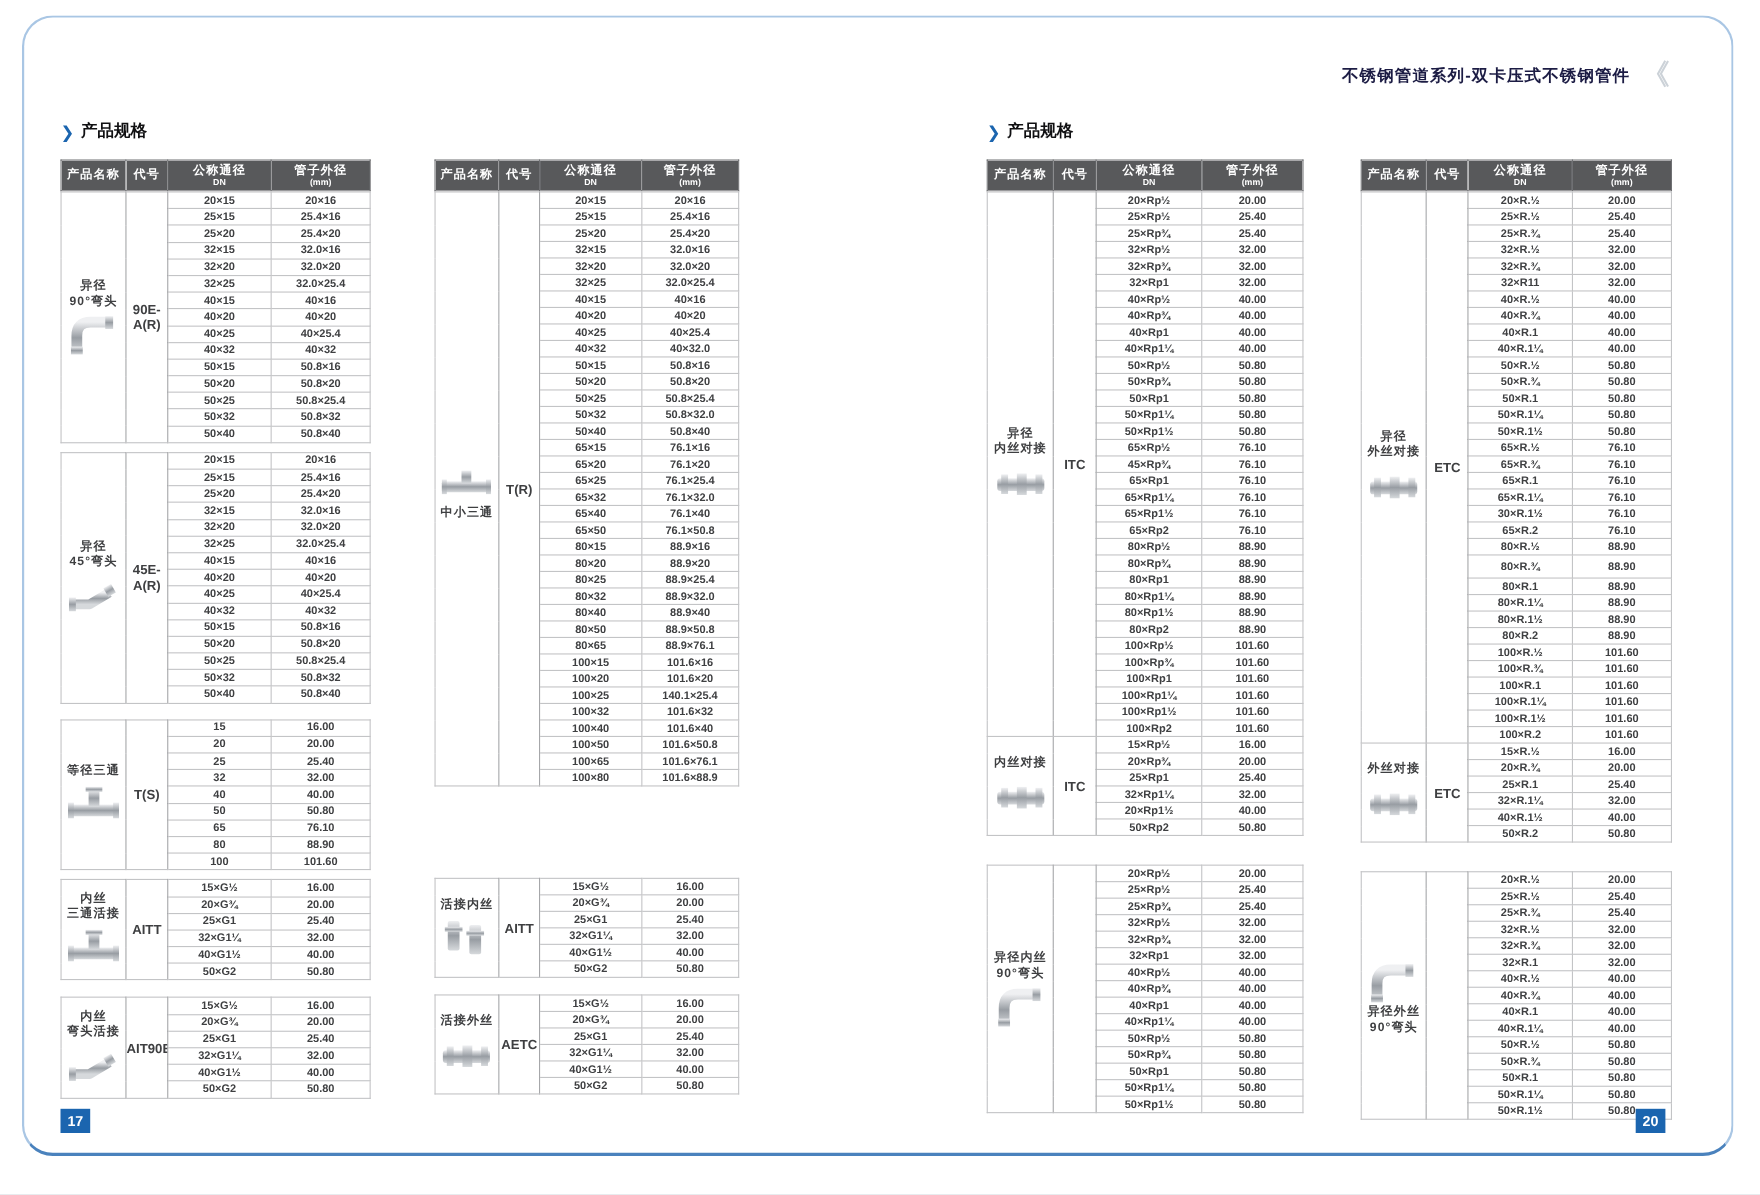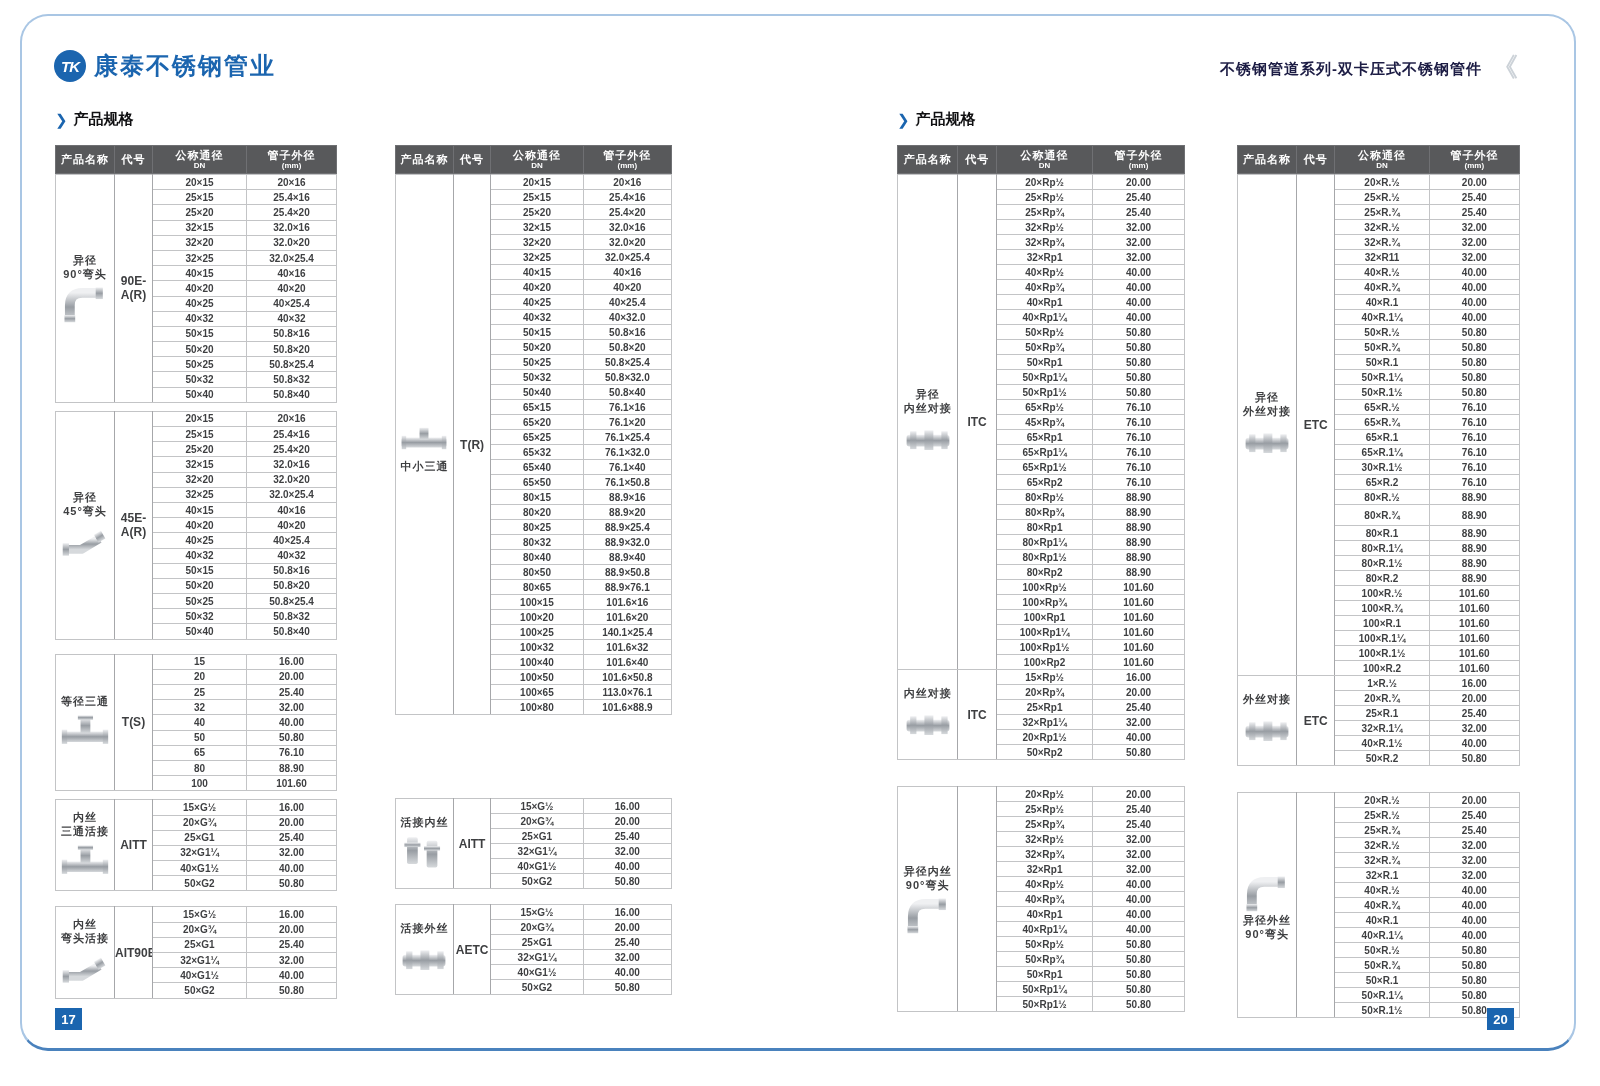--- a/index.html
+++ b/index.html
@@ -33,24 +33,20 @@
   
   .pagebox{position:absolute;top:1008px;width:27px;height:22px;background:#1b65af;color:#fff;
            display:flex;align-items:center;justify-content:center;font-size:13px;font-weight:bold;}
 </style>
 </head>
 <body>
 
 <div class="canvas">
   <div class="frame"></div>
 
-  <div class="brand">
-    <div class="logo-badge">TK</div>
-    <div class="logo-text">康泰不锈钢管业</div>
-  </div>
 
   <div class="doc-title">不锈钢管道系列-双卡压式不锈钢管件</div>
   <div class="title-chevron">《</div>
 
   <div class="sec-head" style="left:55px;">
     <span class="chev">❯</span>
     <span>产品规格</span>
   </div>
   <div class="sec-head" style="left:897px;">
     <span class="chev">❯</span>
@@ -623,21 +619,21 @@
             <tr style="height:15px">
               <td class="dn">100×40</td>
               <td class="od">101.6×40</td>
             </tr>
             <tr style="height:15px">
               <td class="dn">100×50</td>
               <td class="od">101.6×50.8</td>
             </tr>
             <tr style="height:15px">
               <td class="dn">100×65</td>
-              <td class="od">113.0×76.1</td>
+              <td class="od">101.6×76.1</td>
             </tr>
             <tr style="height:15px">
               <td class="dn">100×80</td>
               <td class="od">101.6×88.9</td>
             </tr>
           </tbody>
         </table>
         <div style="height:83px"></div>
         <table class="spec body">
           <colgroup>
@@ -1264,21 +1260,21 @@
                   </defs>
                   <rect x="4" y="20" width="48" height="13" rx="3" fill="url(#g13)"></rect>
                   <rect x="8" y="16" width="7" height="20" fill="url(#g13)"></rect>
                   <rect x="24" y="15" width="10" height="22" fill="url(#g13)"></rect>
                   <rect x="43" y="16" width="7" height="20" fill="url(#g13)"></rect>
                 </svg>
               </td>
               <td class="code" rowspan="6">
                 <div>ETC</div>
               </td>
-              <td class="dn">1×R.½</td>
+              <td class="dn">15×R.½</td>
               <td class="od">16.00</td>
             </tr>
             <tr style="height:15px">
               <td class="dn">20×R.¾</td>
               <td class="od">20.00</td>
             </tr>
             <tr style="height:15px">
               <td class="dn">25×R.1</td>
               <td class="od">25.40</td>
             </tr>

